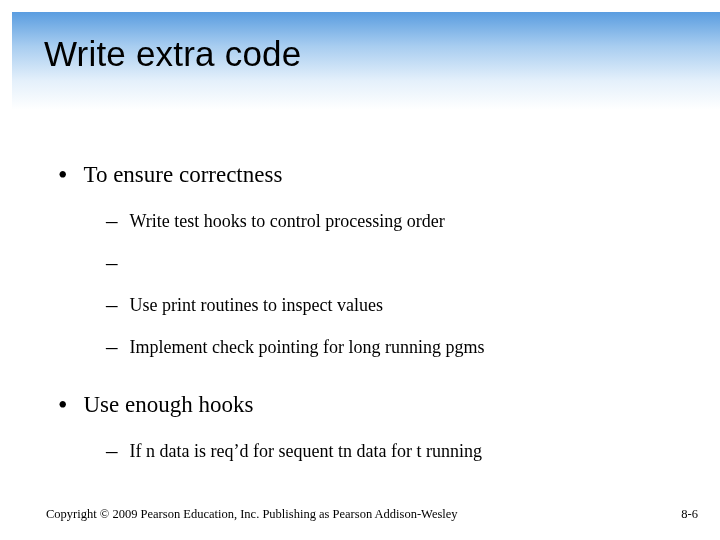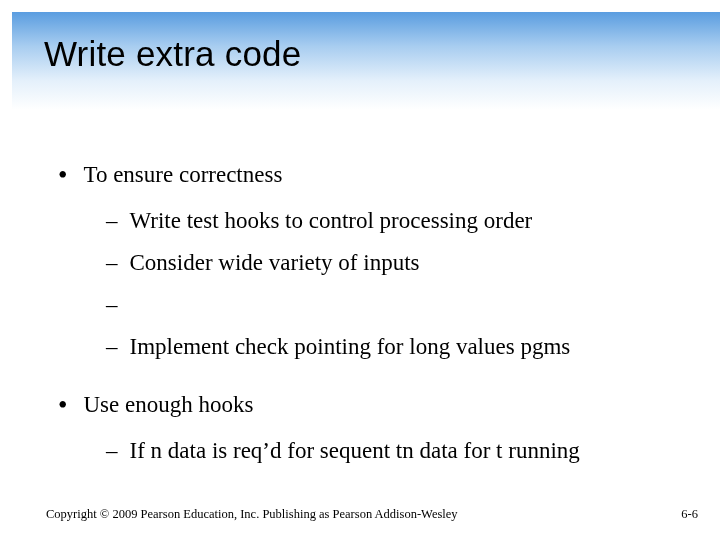--- a/index.html
+++ b/index.html
@@ -45,21 +45,21 @@
   .subline {
     display: flex;
     align-items: flex-start;
   }
   .dash {
     font-size: 23px;
     line-height: 30px;
     margin-right: 8px;
   }
   .sub-text {
-    font-size: 23px;
+    font-size: 18px;
     line-height: 30px;
   }
   .footer {
     position: absolute;
     bottom: 18px;
     left: 0;
     width: 100%;
     padding: 0 30px;
     display: flex;
     justify-content: space-between;
@@ -80,40 +80,40 @@
     <span class="dot">•</span>
     <span class="bullet-text">To ensure correctness</span>
   </div>
   <div class="sublist">
     <div class="subline">
       <span class="dash">–</span>
       <span class="sub-text">Write test hooks to control processing order</span>
     </div>
     <div class="subline">
       <span class="dash">–</span>
-      <span class="sub-text">Consider wide variety of inputs</span>
     </div>
     <div class="subline">
       <span class="dash">–</span>
+      <span class="sub-text">Use print routines to inspect values</span>
     </div>
     <div class="subline">
       <span class="dash">–</span>
-      <span class="sub-text">Implement check pointing for long values pgms</span>
+      <span class="sub-text">Implement check pointing for long running pgms</span>
     </div>
   </div>
 
   <div class="bullet-line">
     <span class="dot">•</span>
     <span class="bullet-text">Use enough hooks</span>
   </div>
   <div class="sublist">
     <div class="subline">
       <span class="dash">–</span>
       <span class="sub-text">If n data is req’d for sequent tn data for t running</span>
     </div>
   </div>
 
 </div>
 
 <div class="footer">
   <span>Copyright © 2009 Pearson Education, Inc. Publishing as Pearson Addison-Wesley</span>
-  <span>6-6</span>
+  <span>8-6</span>
 </div>
 
 </body></html>

